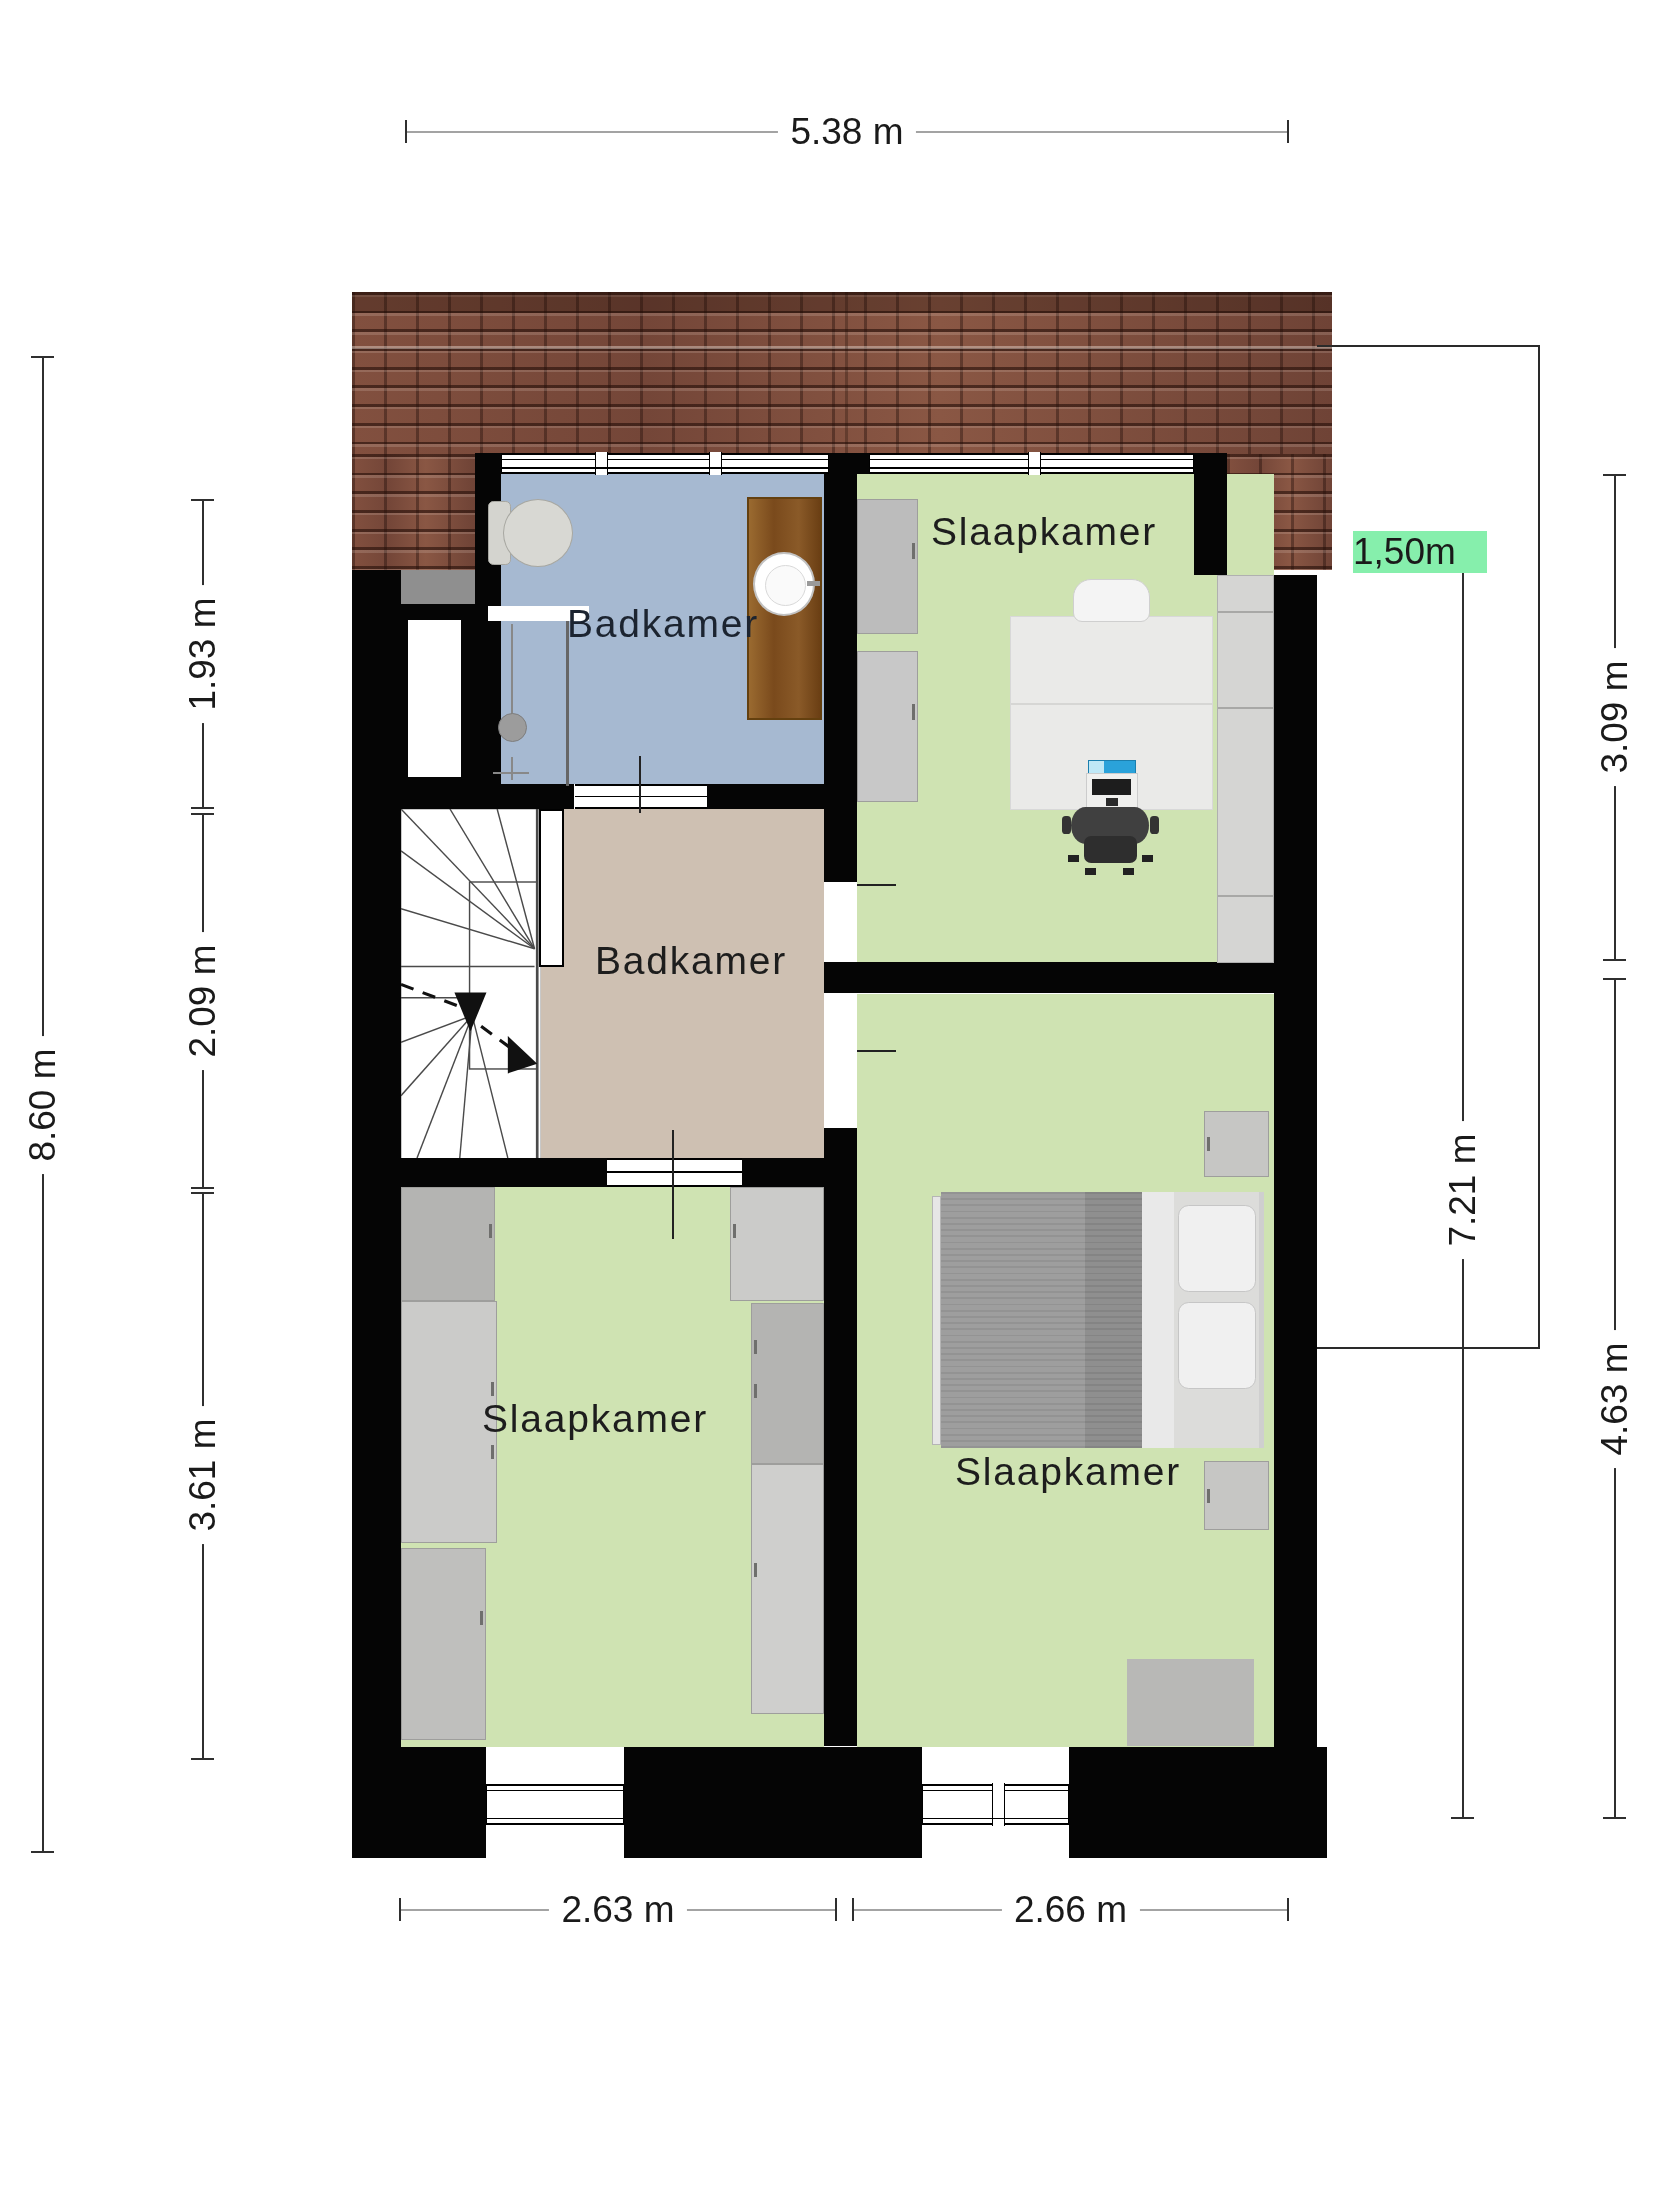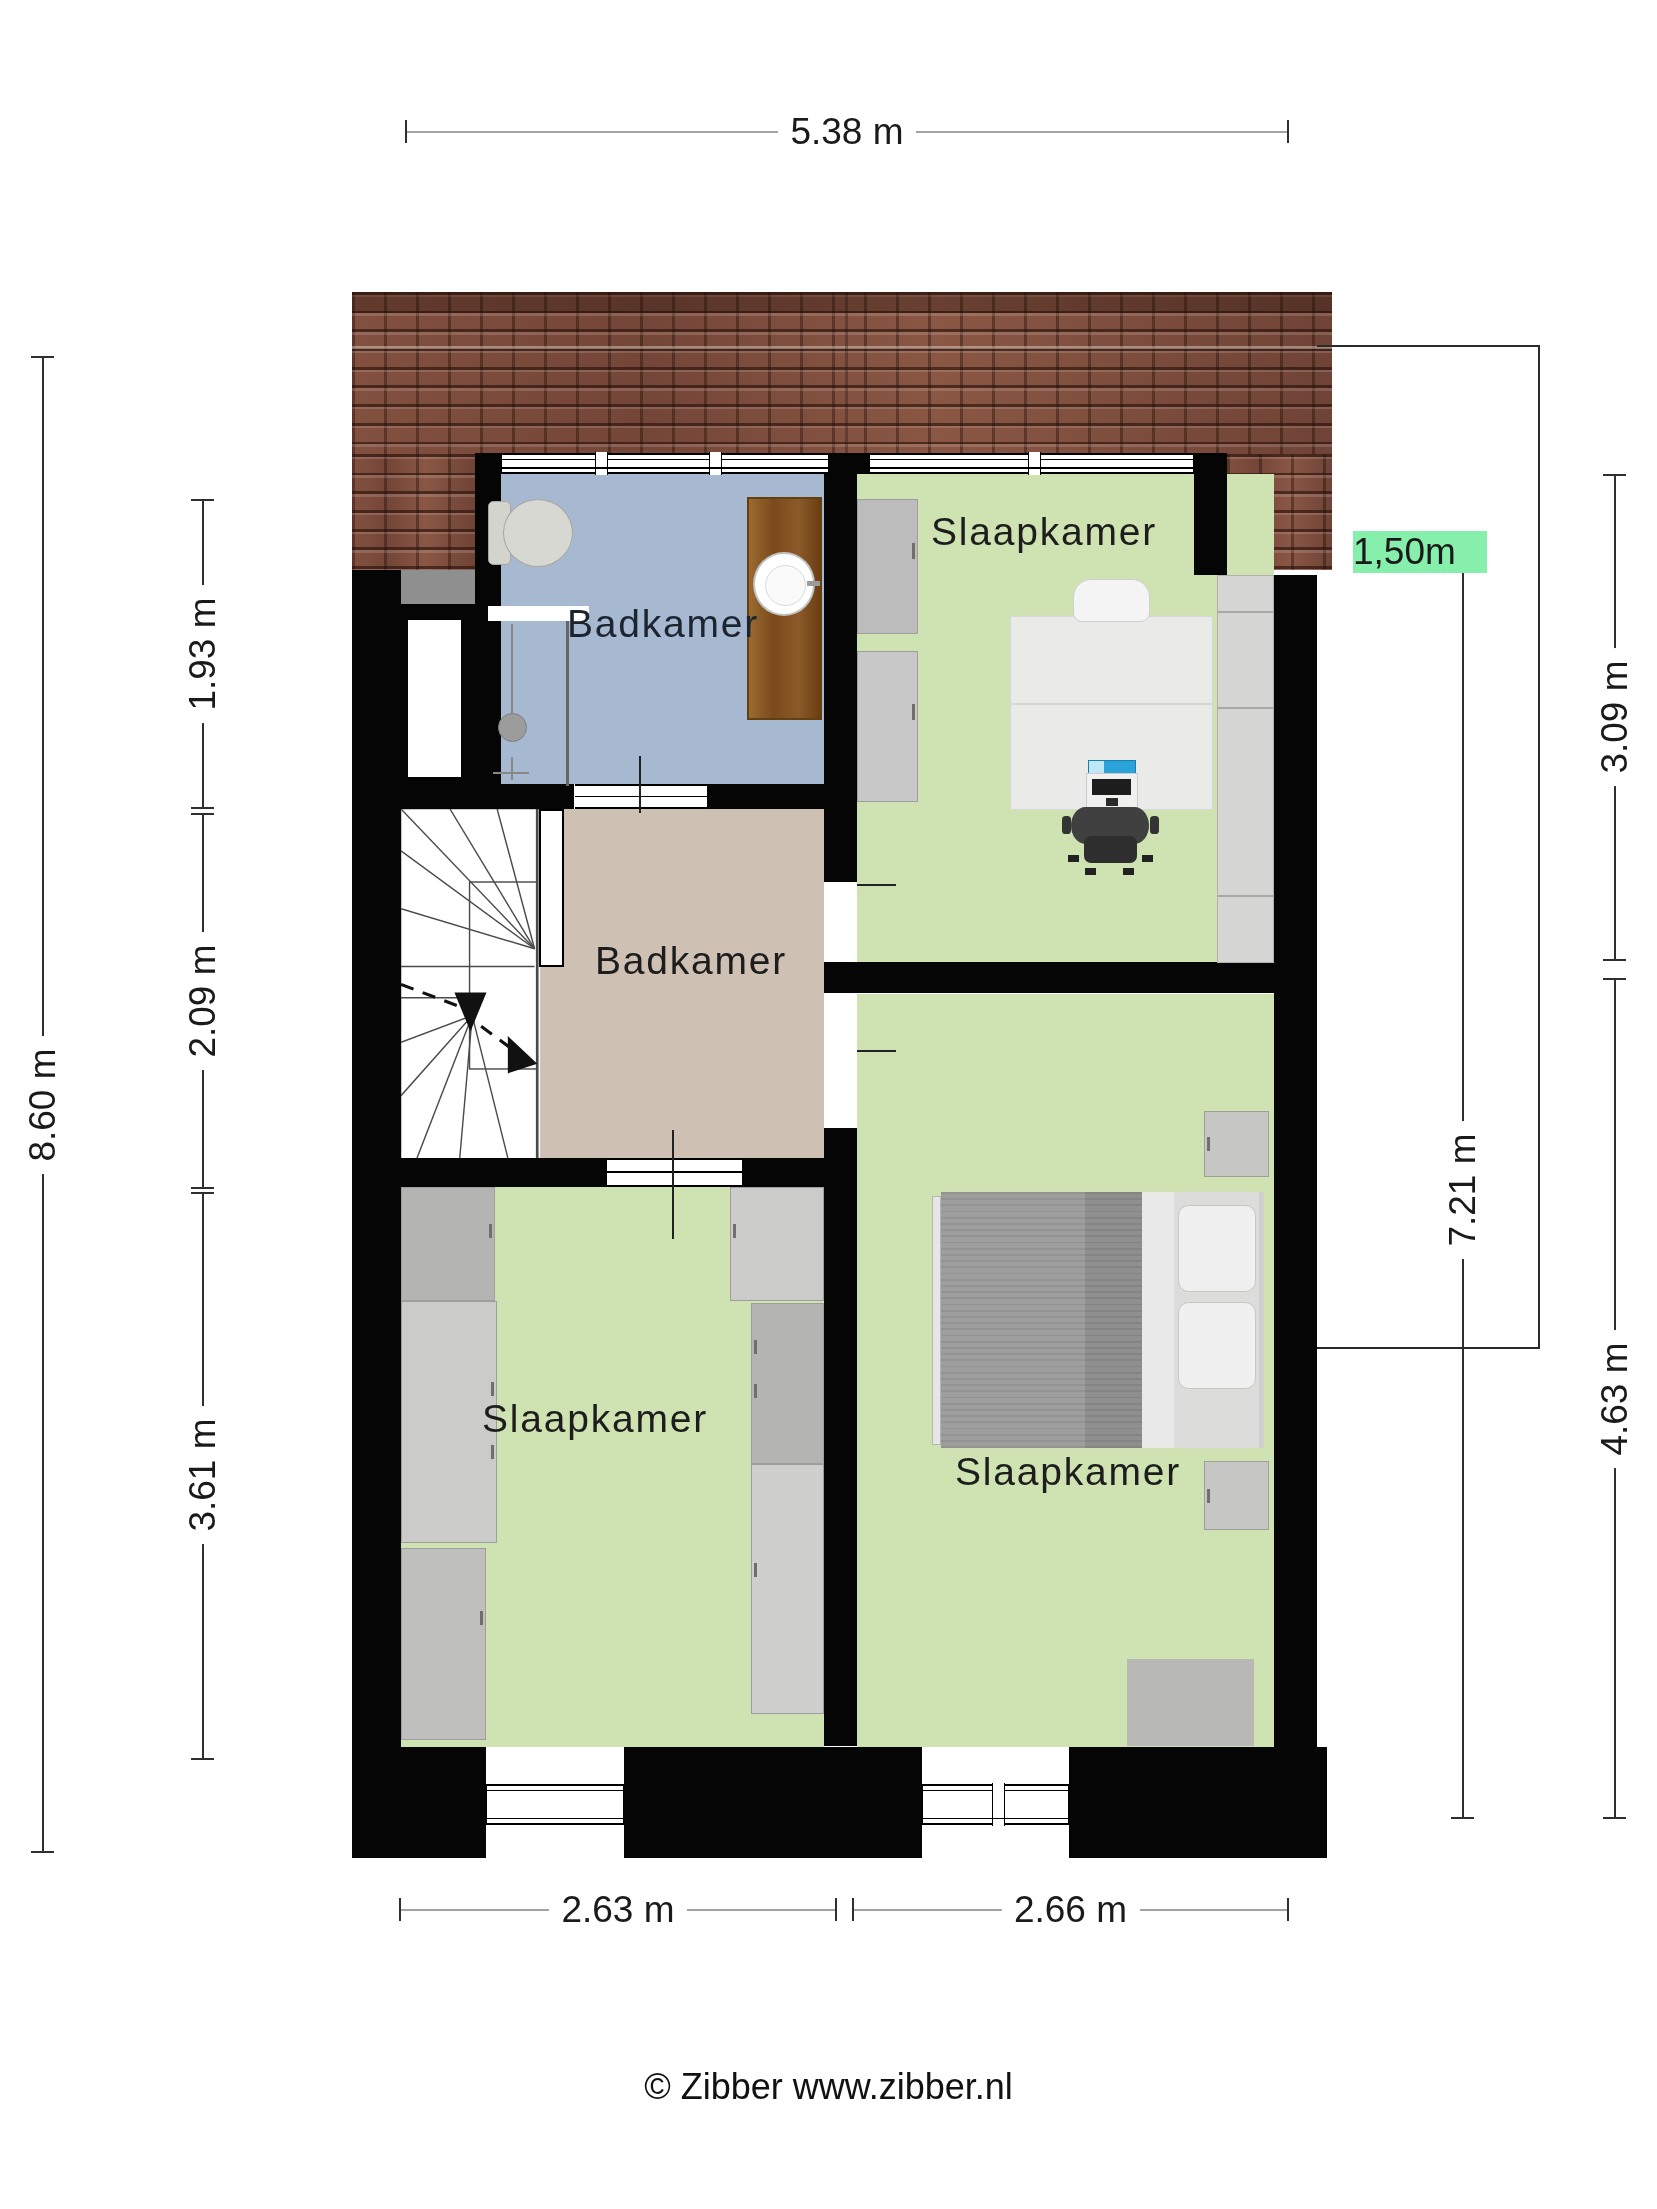--- a/index.html
+++ b/index.html
@@ -289,16 +289,15 @@
     <span class="tick" style="left:0;"></span>
       <span class="tick" style="right:0;"></span>
     <span class="lbl">2.66 m</span>
   </div>
 
   <div class="brkt" style="left:1317px;top:345px;width:223px;height:1.8px;"></div>
   <div class="brkt" style="left:1538px;top:345px;width:1.8px;height:1004px;"></div>
   <div class="brkt" style="left:1317px;top:1347px;width:223px;height:1.8px;"></div>
   <div class="abs" style="left:1330px;top:531px;width:134px;text-align:left;font-size:37px;background:#86efac;margin-left:23px;">1,50m</div>
 
-  <div class="footer" style="top:2066px;font-size:36px;">© Zibber www.zibber.nl</div>
 
 </div>
 
 
 </body></html>

